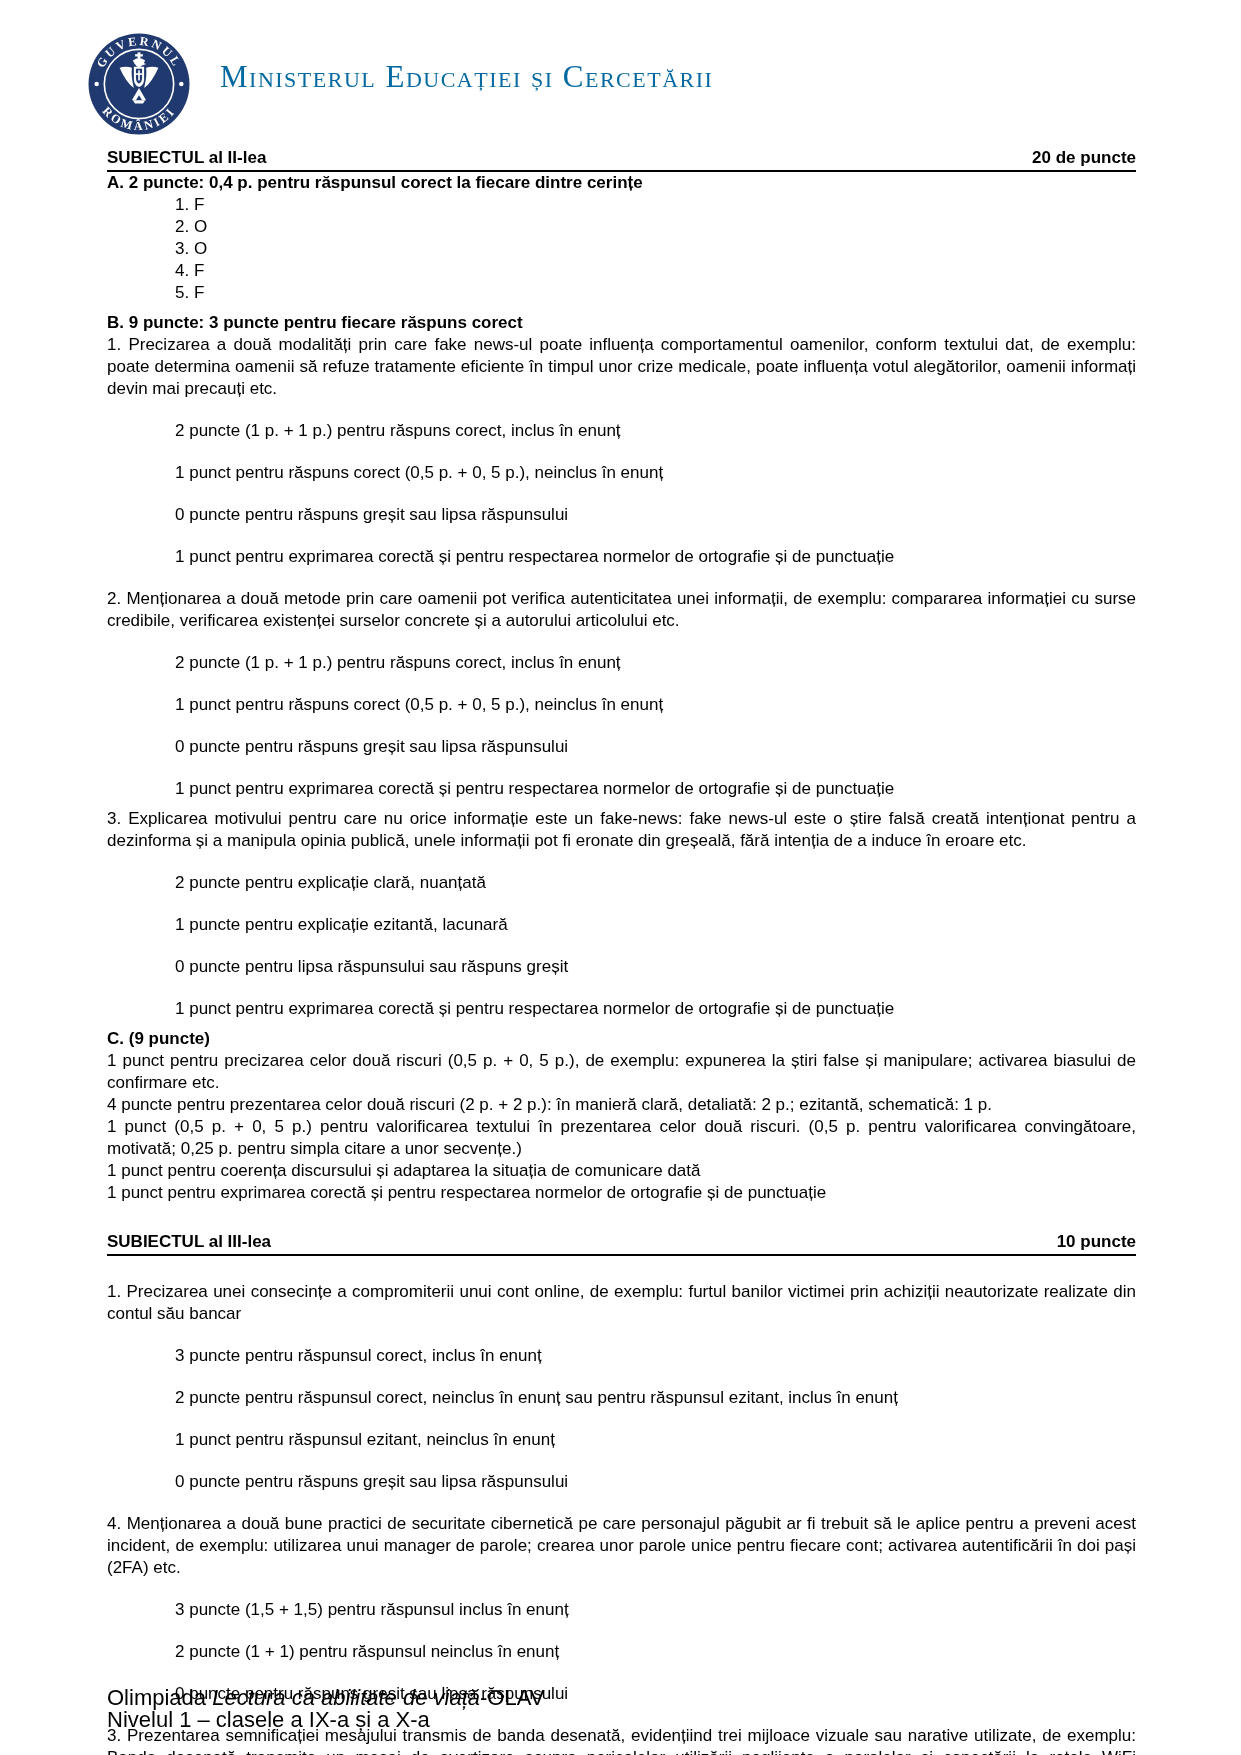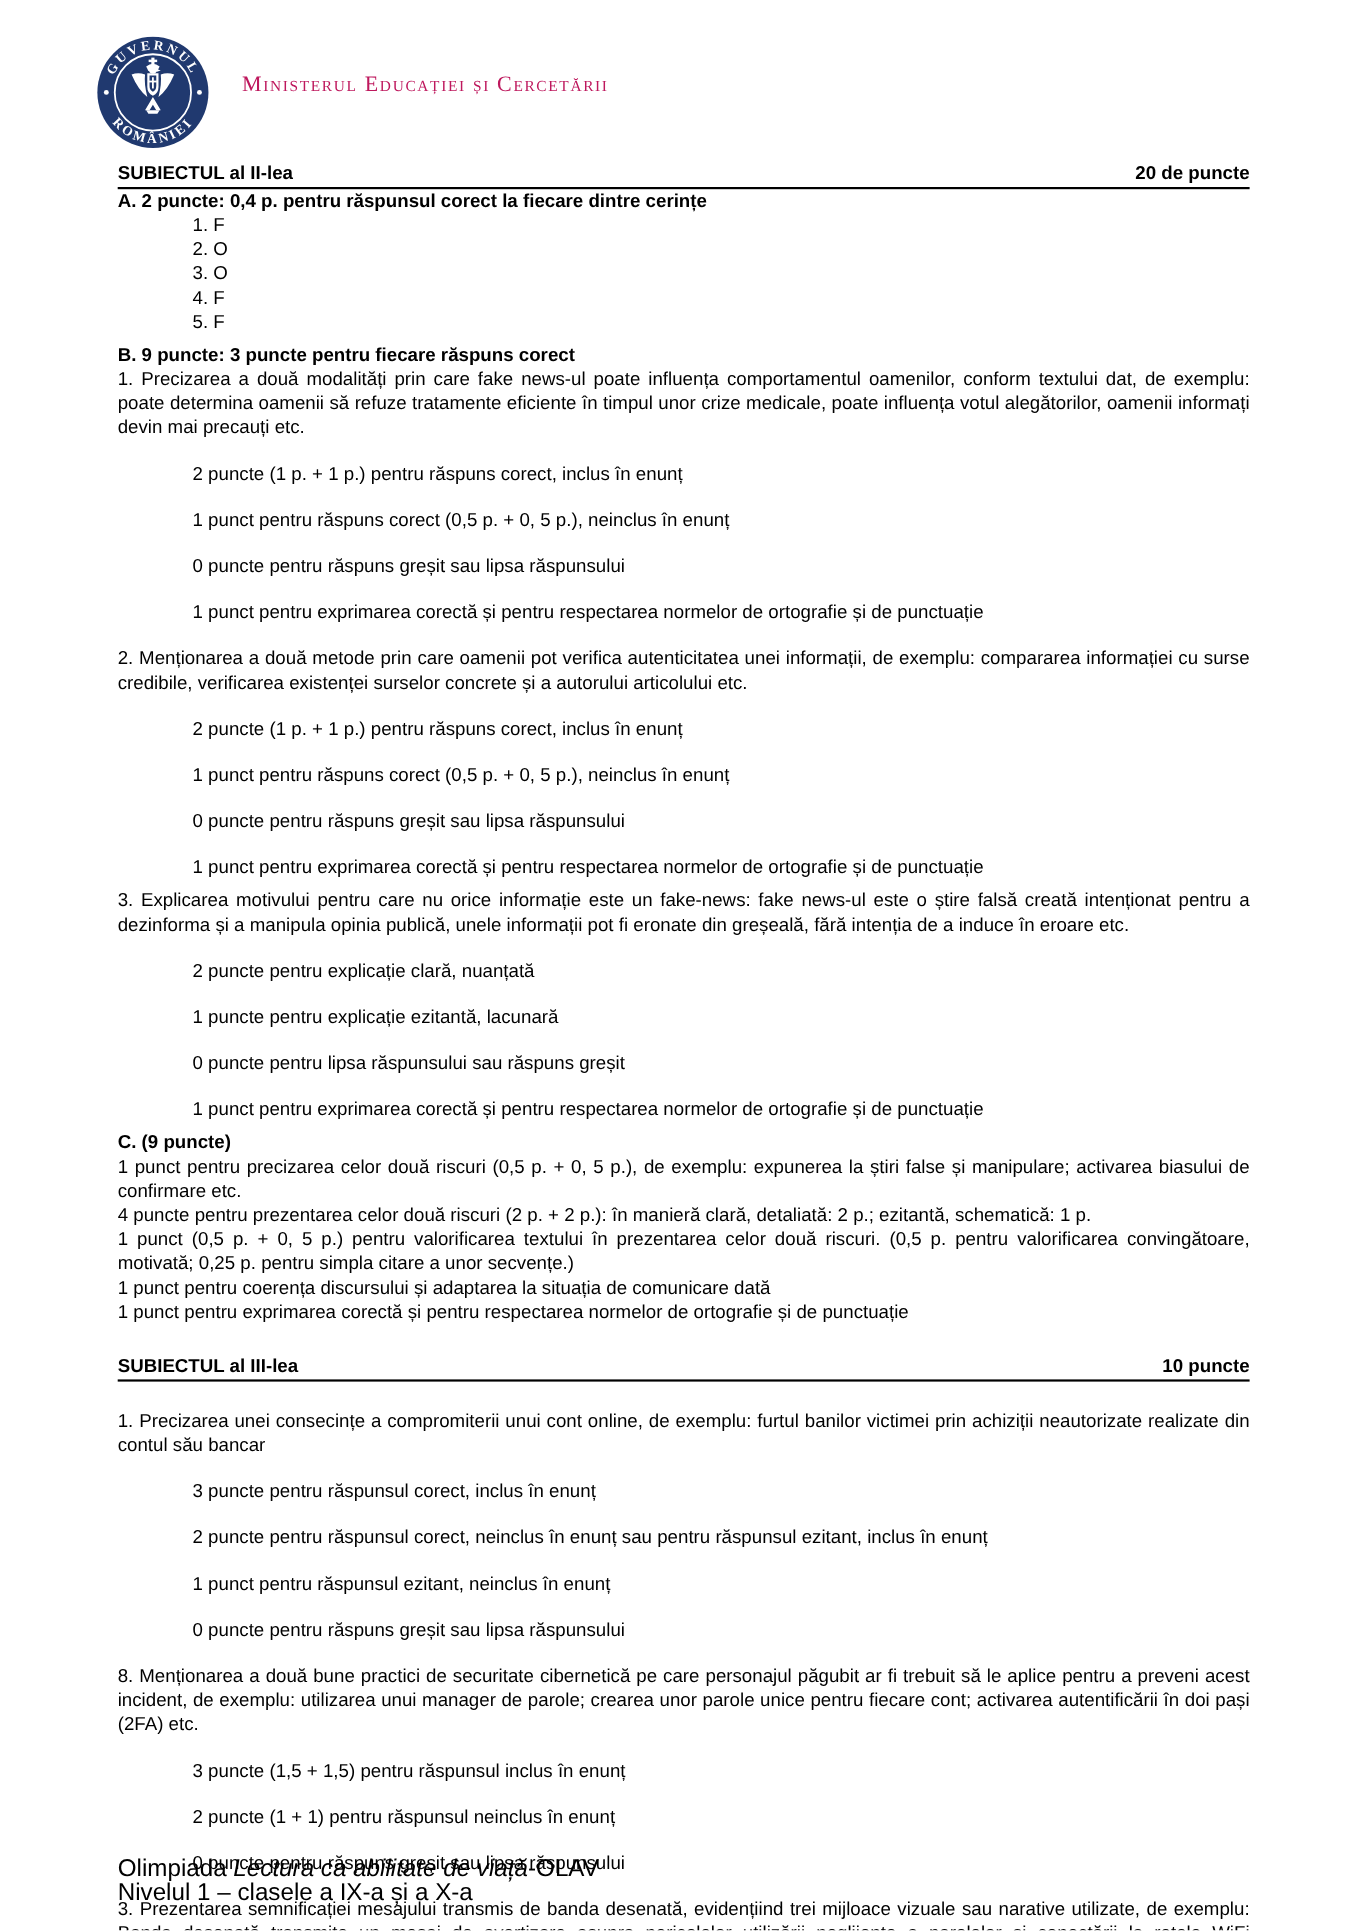--- a/index.html
+++ b/index.html
@@ -11,22 +11,22 @@
     color:#000;
     overflow:hidden;
   }
   
   .header{position:absolute;top:33px;left:88px;display:flex;align-items:center;gap:30px;}
   .seal{width:102px;height:102px;flex:0 0 auto;}
   .ministry-title{
     font-family:"Liberation Serif", serif;
     font-variant:small-caps;
     letter-spacing:1.5px;
-    font-size:20px;
-    color:#be185d;
+    font-size:31px;
+    color:#0369a1;
     white-space:nowrap;
     padding-bottom:14px;
   }
   
   .content{
     position:absolute;left:107px;top:147px;width:1029px;
     font-size:17px;line-height:22px;
   }
   .rule-row{
     display:flex;justify-content:space-between;align-items:baseline;
@@ -133,21 +133,21 @@
       <span>SUBIECTUL al III-lea</span>
       <span>10 puncte</span>
     </div>
 
     <div class="para gap12">1. Precizarea unei consecințe a compromiterii unui cont online, de exemplu: furtul banilor victimei prin achiziții neautorizate realizate din contul său bancar</div>
     <div class="sub">3 puncte pentru răspunsul corect, inclus în enunț</div>
     <div class="sub">2 puncte pentru răspunsul corect, neinclus în enunț sau pentru răspunsul ezitant, inclus în enunț</div>
     <div class="sub">1 punct pentru răspunsul ezitant, neinclus în enunț</div>
     <div class="sub">0 puncte pentru răspuns greșit sau lipsa răspunsului</div>
 
-    <div class="para gap20">8. Menționarea a două bune practici de securitate cibernetică pe care personajul păgubit ar fi trebuit să le aplice pentru a preveni acest incident, de exemplu: utilizarea unui manager de parole; crearea unor parole unice pentru fiecare cont; activarea autentificării în doi pași (2FA) etc.</div>
+    <div class="para gap20">4. Menționarea a două bune practici de securitate cibernetică pe care personajul păgubit ar fi trebuit să le aplice pentru a preveni acest incident, de exemplu: utilizarea unui manager de parole; crearea unor parole unice pentru fiecare cont; activarea autentificării în doi pași (2FA) etc.</div>
     <div class="sub">3 puncte (1,5 + 1,5) pentru răspunsul inclus în enunț</div>
     <div class="sub">2 puncte (1 + 1) pentru răspunsul neinclus în enunț</div>
     <div class="sub">0 puncte pentru răspuns greșit sau lipsa răspunsului</div>
 
     <div class="para gap20">3. Prezentarea semnificației mesajului transmis de banda desenată, evidențiind trei mijloace vizuale sau narative utilizate, de exemplu: Banda desenată transmite un mesaj de avertizare asupra pericolelor utilizării neglijente a parolelor și conectării la rețele WiFi nesecurizate. Printre mijloacele utilizate pentru a sublinia acest mesaj se numără contrastul vizual între hackerii relaxați, care se distrează pe seama victimei, și expresiile</div>
 
   </div>
 
   <div class="footer">
     <div><span>Olimpiada </span><span class="italic">Lectura ca abilitate de viață</span><span>-OLAV</span></div>

